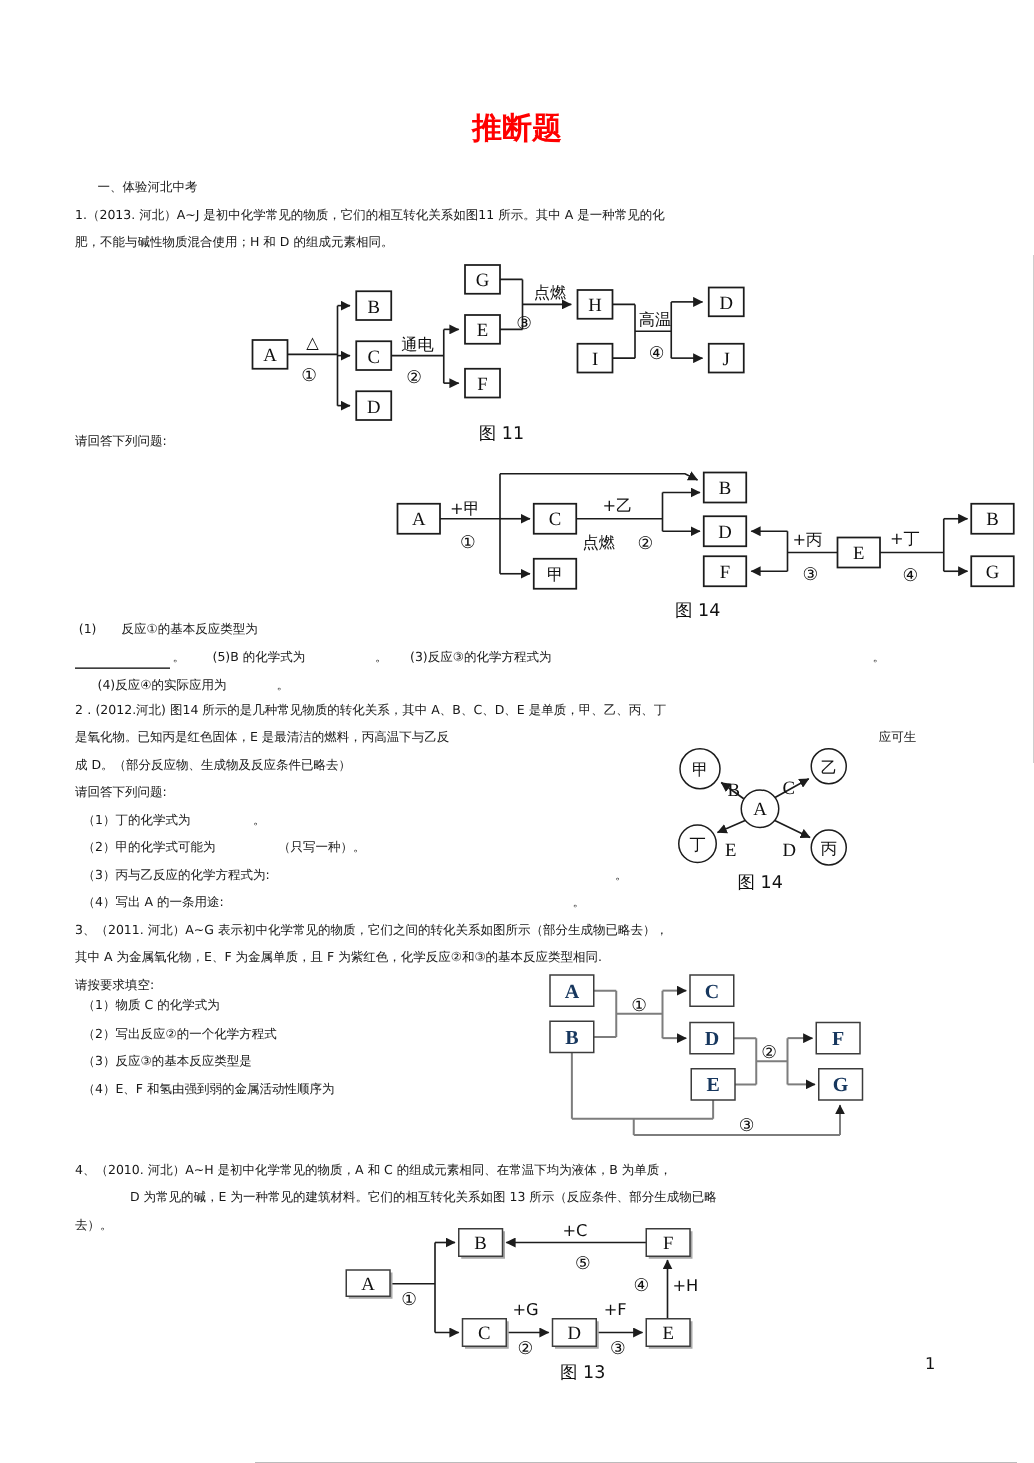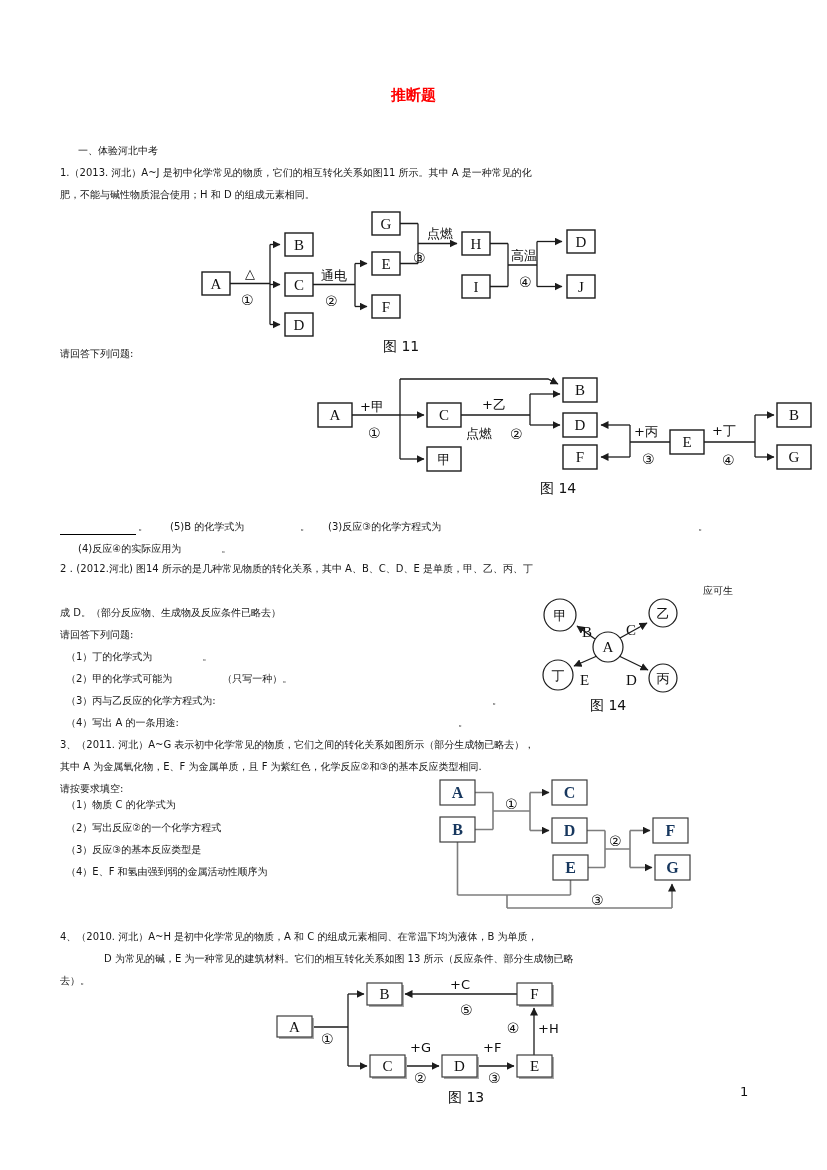--- a/index.html
+++ b/index.html
@@ -3,21 +3,21 @@
 <meta charset="utf-8">
 <style>
   html,body{margin:0;padding:0;background:#888;}
   .page{
     position:relative;width:827px;height:1170px;background:#ffffff;
     margin:0 auto;overflow:hidden;
     font-family:"DejaVu Sans","Liberation Sans",sans-serif;
     color:#111;
   }
   .t{position:absolute;font-size:10px;line-height:20px;white-space:pre;color:#161616;}
-  .title{position:absolute;left:0;right:0;text-align:center;font-size:15px;font-weight:bold;}
+  .title{position:absolute;left:0;right:0;text-align:center;font-size:24px;font-weight:bold;}
   .blank{position:absolute;height:17px;border-bottom:1px solid #000;}
   svg{position:absolute;overflow:visible;}
   svg .ln{stroke:#1c1c1c;stroke-width:1.3;fill:none;}
   svg .lng{stroke:#7d7d7d;stroke-width:1.6;fill:none;}
   svg .bx{fill:#ffffff;stroke:#1c1c1c;stroke-width:1.4;}
   svg .bx2{fill:#ffffff;stroke:#3c3c3c;stroke-width:1.2;}
   svg .sh{fill:#a9a9a9;stroke:none;}
   svg .cir{fill:#ffffff;stroke:#1c1c1c;stroke-width:1.2;}
   svg text{font-family:"Liberation Serif","DejaVu Serif",serif;font-size:15px;fill:#101010;}
   svg text.cjk{font-family:"DejaVu Sans",sans-serif;font-size:13px;}
@@ -173,29 +173,31 @@
     <text class="cjk" x="182" y="44">+乙</text>
     <text class="cjk" x="166" y="73">点燃</text>
     <text class="num" x="210" y="74">②</text>
     <text class="cjk" x="334" y="71">+丙</text>
     <text class="num" x="342" y="99">③</text>
     <text class="cjk" x="412" y="70">+丁</text>
     <text class="num" x="422" y="100">④</text>
     <text class="cap" x="240" y="128">图 14</text>
   </svg>
 
+  <div class="t" style="left:63px;top:494px;">(1)　　反应①的基本反应类型为</div>
   <span class="blank" style="left:60px;top:517px;width:76px;"></span>
   <div class="t" style="left:138px;top:517px;">。</div>
   <div class="t" style="left:170px;top:517px;">(5)B 的化学式为</div>
   <div class="t" style="left:300px;top:517px;">。</div>
   <div class="t" style="left:328px;top:517px;">(3)反应③的化学方程式为</div>
   <div class="t" style="left:698px;top:517px;">。</div>
   <div class="t" style="left:78px;top:539px;">(4)反应④的实际应用为　　　　。</div>
 
   <div class="t" style="left:60px;top:559px;">2．(2012.河北) 图14 所示的是几种常见物质的转化关系，其中 A、B、C、D、E 是单质，甲、乙、丙、丁</div>
+  <div class="t" style="left:60px;top:581px;">是氧化物。已知丙是红色固体，E 是最清洁的燃料，丙高温下与乙反</div>
   <div class="t" style="left:703px;top:581px;">应可生</div>
   <div class="t" style="left:60px;top:603px;">成 D。（部分反应物、生成物及反应条件已略去）</div>
   <div class="t" style="left:60px;top:625px;">请回答下列问题:</div>
   <div class="t" style="left:66px;top:647px;">（1）丁的化学式为　　　　　。</div>
   <div class="t" style="left:66px;top:669px;">（2）甲的化学式可能为　　　　　（只写一种）。</div>
   <div class="t" style="left:66px;top:691px;text-align:right;">（3）丙与乙反应的化学方程式为:</div>
   <div class="t" style="left:492px;top:691px;">。</div>
   <div class="t" style="left:66px;top:713px;">（4）写出 A 的一条用途:</div>
   <div class="t" style="left:458px;top:713px;">。</div>
 

